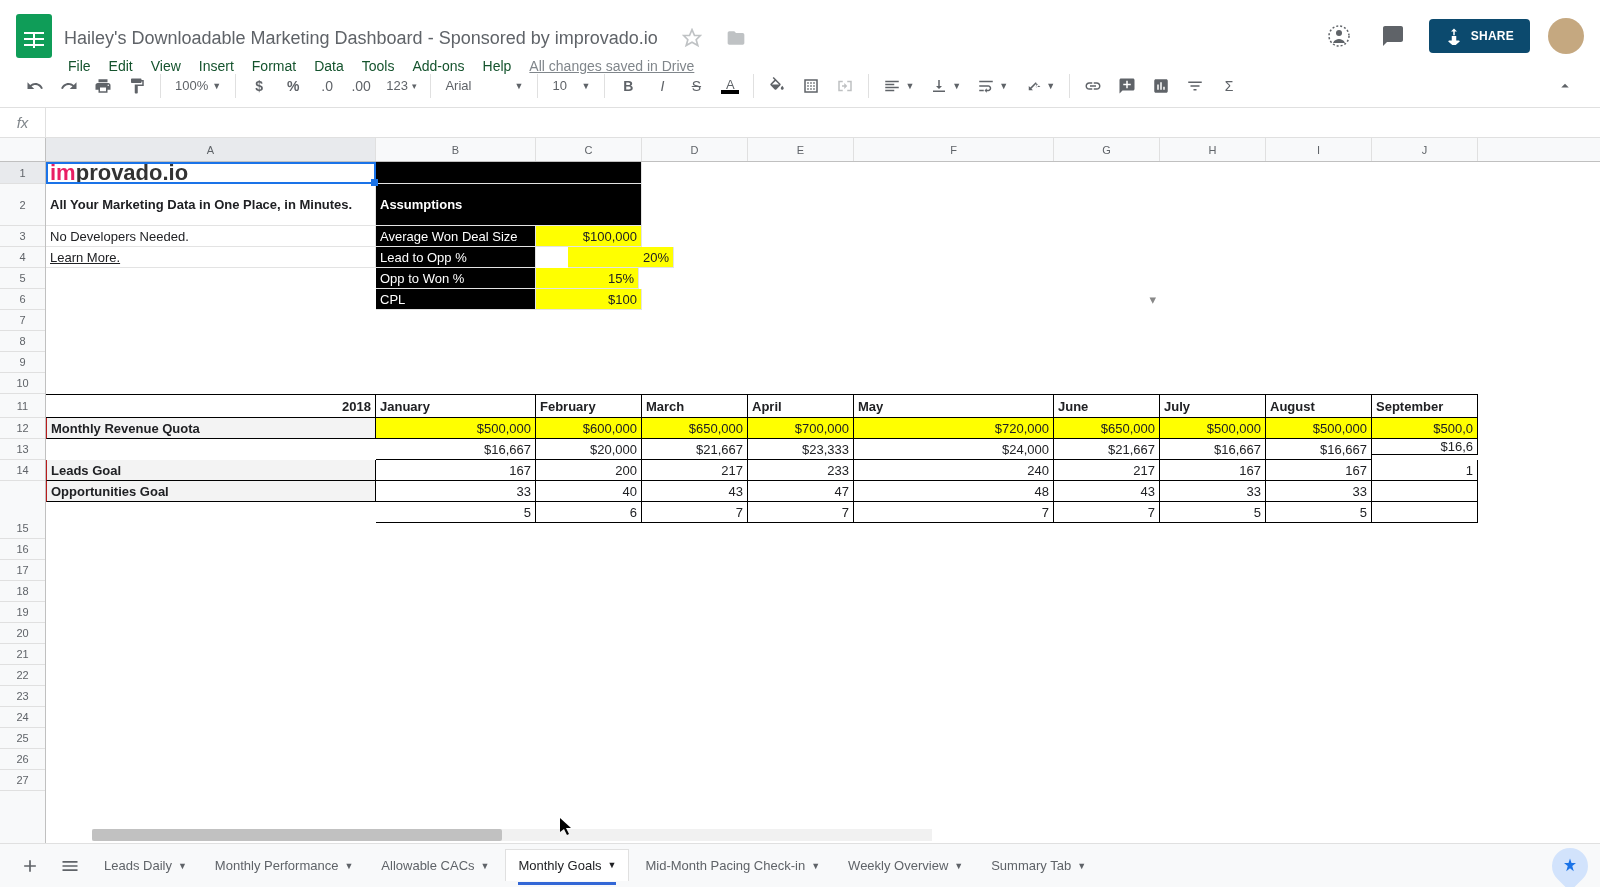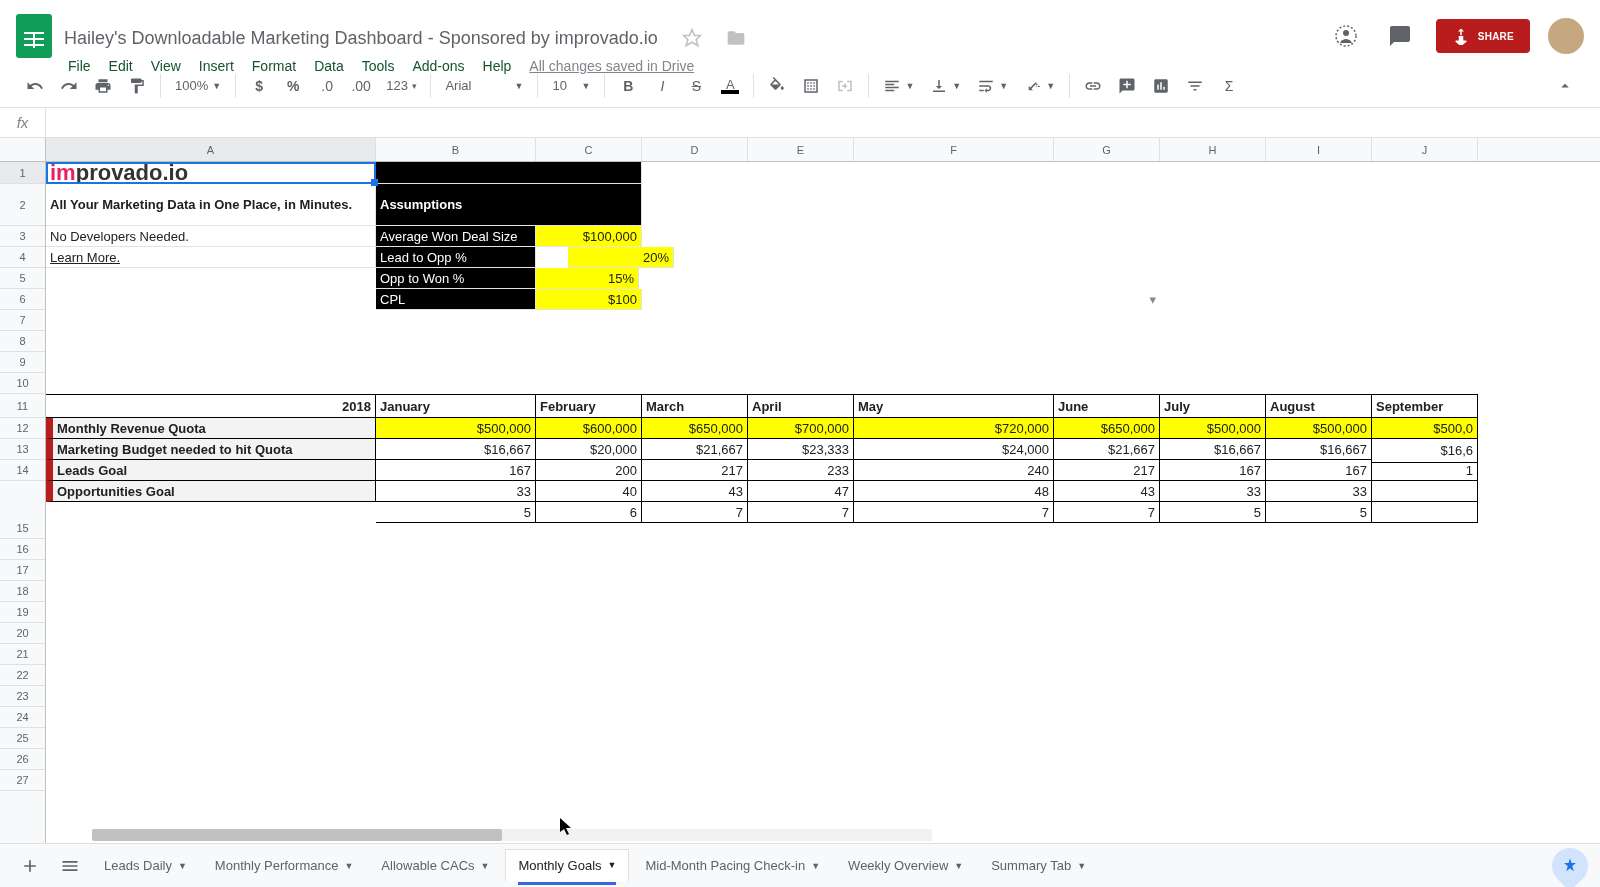--- a/index.html
+++ b/index.html
@@ -10,21 +10,21 @@
 .sheets-logo::after { content:''; position:absolute; left:8px; top:18px; width:20px; height:16px; background: linear-gradient(#fff,#fff) 0 0/100% 2px no-repeat, linear-gradient(#fff,#fff) 0 6px/100% 2px no-repeat, linear-gradient(#fff,#fff) 0 12px/100% 2px no-repeat, linear-gradient(#fff,#fff) 9px 0/2px 100% no-repeat; }
 .header-main { flex: 1; }
 .title-row { display:flex; align-items:center; gap:24px; height:28px;margin-top:32px; }
 .doc-title { font-size: 18px; color: #5f6368; padding-left:4px; }
 .star-icon, .folder-icon { width:20px; height:20px; opacity:0.5; }
 .menu-bar { display:flex; gap:2px; align-items:center; height:28px; }
 .menu-item { padding: 4px 8px; font-size: 14px; color:#14532d; cursor:pointer; border-radius:3px; }
 .save-status { color:#80868b; font-size:14px; margin-left:8px; text-decoration:underline; }
 .header-right { display:flex; align-items:center; gap:18px; }
 .icon-btn { width:36px; height:36px; border-radius:50%; display:flex; align-items:center; justify-content:center; cursor:pointer; color:#5f6368; }
-.share-btn { background:#b91c1c; color:#fff; padding:8px 16px; border-radius:4px; font-weight:600; font-size:10px; display:flex; align-items:center; gap:8px; cursor:pointer; letter-spacing:0.25px; }
+.share-btn { background:#0c4a6e; color:#fff; padding:8px 16px; border-radius:4px; font-weight:600; font-size:12px; display:flex; align-items:center; gap:8px; cursor:pointer; letter-spacing:0.25px; }
 .avatar { width:36px; height:36px; border-radius:50%; background:#c5a880; }
 .toolbar { height:44px; border-bottom:1px solid #e0e0e0; display:flex; align-items:center; padding:0 20px; gap:4px; }
 .tb-btn { width:30px; height:30px; display:flex; align-items:center; justify-content:center; color:#5f6368; cursor:pointer; border-radius:2px; font-size:14px; }
 .tb-sep { width:1px; height:24px; background:#e0e0e0; margin:0 4px; }
 .tb-drop { display:flex; align-items:center; gap:4px; padding:0 6px; height:30px; cursor:pointer; color:#5f6368; }
 .tb-drop .caret { font-size:9px; }
 .collapse-toolbar { margin-left:auto; }
 .formula-bar { height:30px; border-bottom:1px solid #e0e0e0; display:flex; align-items:center; }
 .fx-label { width:46px; text-align:center; color:#80868b; font-style:italic; font-size:15px; border-right:1px solid #e0e0e0; height:100%; display:flex; align-items:center; justify-content:center; }
 .grid-container { position:relative; height: calc(887px - 64px - 44px - 30px - 44px); overflow:hidden; }
@@ -41,21 +41,21 @@
 .cell.r { justify-content:flex-end; }
 .cell.l { justify-content:flex-start; }
 .cell.bold { font-weight:bold; }
 .cell.black { background:#000; color:#fff; }
 .cell.yellow { background:#ffff00; }
 .cell.grey { background:#f3f3f3; }
 .cell.ul { text-decoration:underline; }
 .cell.bb { border-bottom:1px solid #000; }
 .cell.bt { border-top:1px solid #000; }
 .cell.br { border-right:1px solid #000; }
-.cell.bl { border-left:7px solid #b91c1c;text-align:right; }
+.cell.bl { border-left:1px solid #b91c1c;text-align:right; }
 .active-cell { position:absolute; border:2px solid #1a73e8; pointer-events:none; }
 .active-handle { position:absolute; width:7px; height:7px; background:#1a73e8; right:-4px; bottom:-4px; }
 .sheet-tabs { height:44px; border-top:1px solid #e0e0e0; display:flex; align-items:center; padding:0 12px; gap:4px; background:#f8f9fa; }
 .tab-btn-icon { width:36px; height:36px; display:flex; align-items:center; justify-content:center; color:#5f6368; cursor:pointer; }
 .sheet-tab { padding:8px 12px; display:flex; align-items:center; gap:6px; color:#5f6368; cursor:pointer; font-size:13px; border-radius:0;}
 .sheet-tab.active { background:#fff; color:#202124; font-weight:500; border-top:1px solid #e0e0e0;border-left:1px solid #e0e0e0;border-right:1px solid #e0e0e0; position:relative; top:-1px;}
 .sheet-tab.active::after { content:''; position:absolute; bottom:-4px; left:12px; right:12px; height:3px; background:#3367d6; }
 .tab-caret { font-size:9px; }
 .explore-btn { margin-left:auto; width:36px; height:36px; background:#d2e3fc; border-radius:50% 50% 0 50%; transform:rotate(45deg); display:flex; align-items:center; justify-content:center; }
 .hscroll { position:absolute; bottom:0; left:46px; height:12px; width:840px; background:#f1f1f1; }
@@ -323,30 +323,29 @@
         <div class="cell r bb br" style="left: 1326px; top: 298px; width: 106px; height: 21px;">1</div>
         <div class="cell r bb br" style="left: 1220px; top: 298px; width: 106px; height: 21px;">167</div>
         <div class="cell r bb br" style="left: 1114px; top: 298px; width: 106px; height: 21px;">167</div>
         <div class="cell r bb br" style="left: 1008px; top: 298px; width: 106px; height: 21px;">217</div>
         <div class="cell r bb br" style="left: 808px; top: 298px; width: 200px; height: 21px;">240</div>
         <div class="cell r bb br" style="left: 702px; top: 298px; width: 106px; height: 21px;">233</div>
         <div class="cell r bb br" style="left: 596px; top: 298px; width: 106px; height: 21px;">217</div>
         <div class="cell r bb br" style="left: 490px; top: 298px; width: 106px; height: 21px;">200</div>
         <div class="cell r bb br" style="left: 330px; top: 298px; width: 160px; height: 21px;">167</div>
         <div class="cell l bold grey bb br bl" style="left: 0px; top: 298px; width: 330px; height: 21px;">Leads Goal</div>
-        <div class="cell r bb br" style="left: 1326px; top: 277px; width: 106px; height: 24px;">$16,6</div>
+        <div class="cell r bb br" style="left: 1326px; top: 277px; width: 106px; height: 16px;">$16,6</div>
         <div class="cell r bb br" style="left: 1220px; top: 277px; width: 106px; height: 21px;">$16,667</div>
         <div class="cell r bb br" style="left: 1114px; top: 277px; width: 106px; height: 21px;">$16,667</div>
         <div class="cell r bb br" style="left: 1008px; top: 277px; width: 106px; height: 21px;">$21,667</div>
         <div class="cell r bb br" style="left: 808px; top: 277px; width: 200px; height: 21px;">$24,000</div>
         <div class="cell r bb br" style="left: 702px; top: 277px; width: 106px; height: 21px;">$23,333</div>
         <div class="cell r bb br" style="left: 596px; top: 277px; width: 106px; height: 21px;">$21,667</div>
         <div class="cell r bb br" style="left: 490px; top: 277px; width: 106px; height: 21px;">$20,000</div>
         <div class="cell r bb br" style="left: 330px; top: 277px; width: 160px; height: 21px;">$16,667</div>
-        <div class="cell l bold grey bb br bl" style="left: 0px; top: 277px; width: 330px; height: 21px;">Marketing Budget needed to hit Quota</div>
         <div class="cell r bb br yellow" style="left: 1326px; top: 256px; width: 106px; height: 21px;">$500,0</div>
         <div class="cell r bb br yellow" style="left: 1220px; top: 256px; width: 106px; height: 21px;">$500,000</div>
         <div class="cell r bb br yellow" style="left: 1114px; top: 256px; width: 106px; height: 21px;">$500,000</div>
         <div class="cell r bb br yellow" style="left: 1008px; top: 256px; width: 106px; height: 21px;">$650,000</div>
         <div class="cell r bb br yellow" style="left: 808px; top: 256px; width: 200px; height: 21px;">$720,000</div>
         <div class="cell r bb br yellow" style="left: 702px; top: 256px; width: 106px; height: 21px;">$700,000</div>
         <div class="cell r bb br yellow" style="left: 596px; top: 256px; width: 106px; height: 21px;">$650,000</div>
         <div class="cell r bb br yellow" style="left: 490px; top: 256px; width: 106px; height: 21px;">$600,000</div>
         <div class="cell r bb br yellow" style="left: 330px; top: 256px; width: 160px; height: 21px;">$500,000</div>
         <div class="cell l bold grey bb br bl" style="left: 0px; top: 256px; width: 330px; height: 21px;">Monthly Revenue Quota</div>

